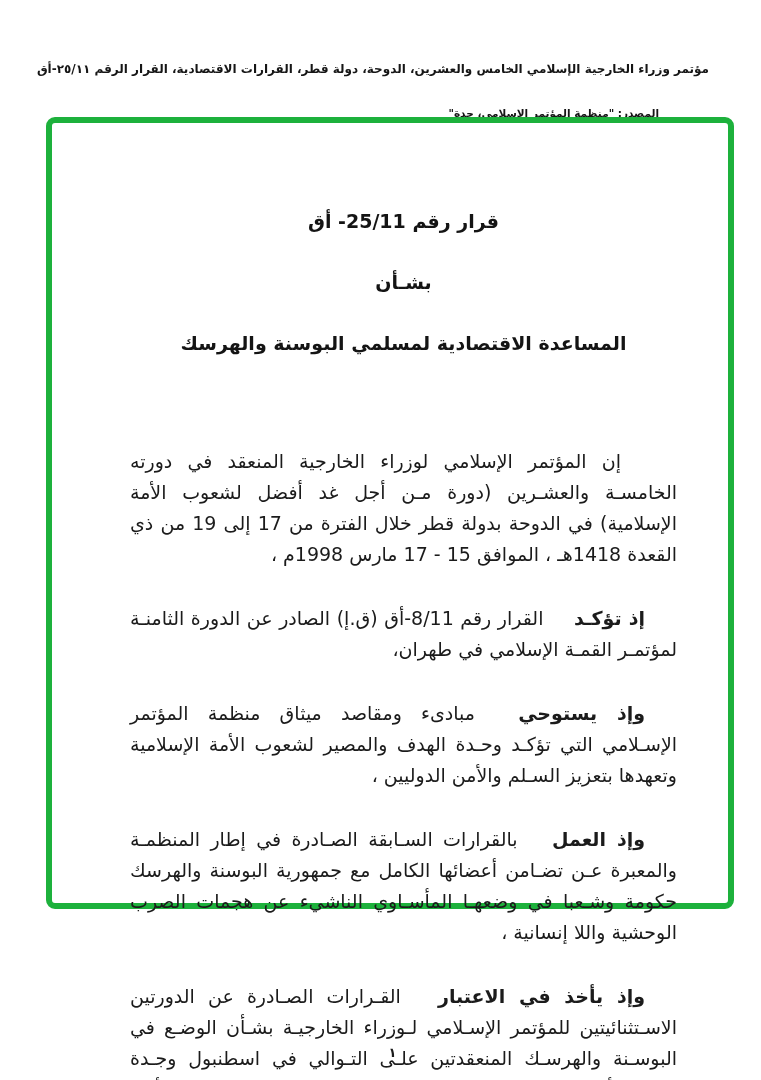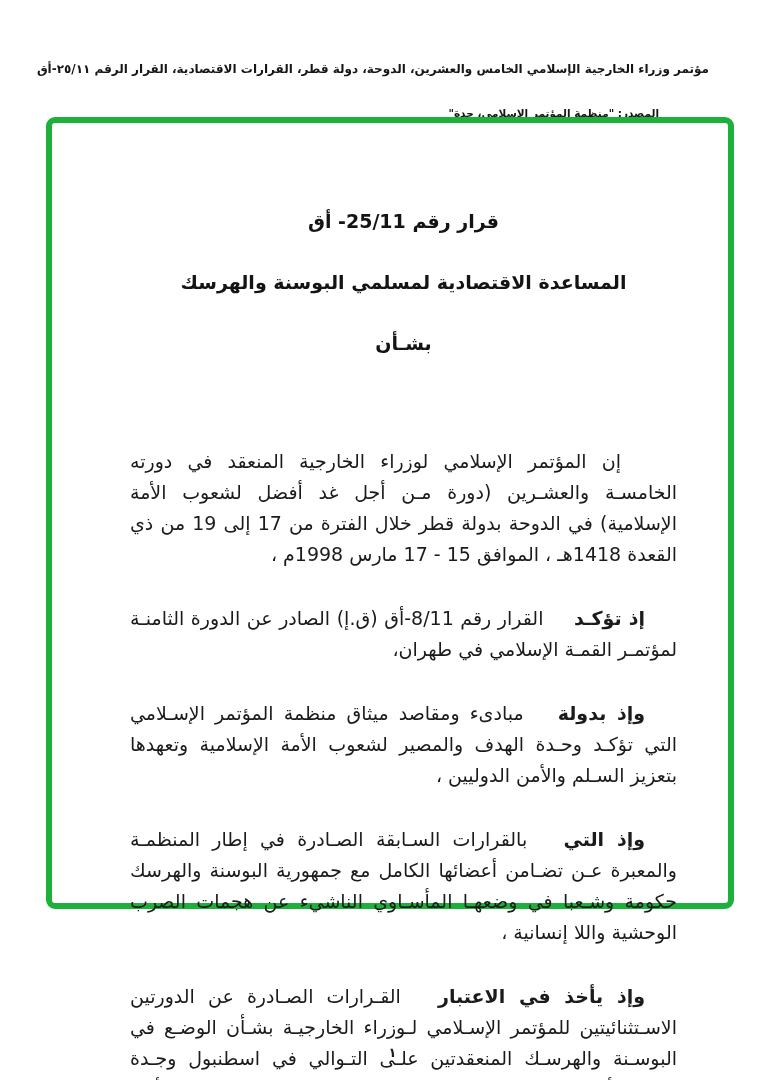--- a/index.html
+++ b/index.html
@@ -84,29 +84,29 @@
   <div class="doc-header">
     <div class="line1">مؤتمر وزراء الخارجية الإسلامي الخامس والعشرين، الدوحة، دولة قطر، القرارات الاقتصادية، القرار الرقم ٢٥/١١-أق</div>
     <div class="line2">المصدر:  "منظمة المؤتمر الإسلامي، جدة"</div>
   </div>
 
   <div class="frame">
     <div class="content">
 
       <div class="title-block">
         <div>قرار رقم 25/11- أق</div>
+        <div>بشـأن</div>
         <div>المساعدة الاقتصادية لمسلمي البوسنة والهرسك</div>
-        <div>بشـأن</div>
       </div>
 
       <div class="body-text">
         <p class="para"><span class="lead"></span><span>إن المؤتمر الإسلامي لوزراء الخارجية المنعقد في دورته الخامسـة والعشـرين (دورة مـن أجل غد أفضل لشعوب الأمة الإسلامية) في الدوحة بدولة قطر خلال الفترة من 17 إلى 19 من ذي القعدة 1418هـ ، الموافق 15 - 17 مارس 1998م ،</span></p>
         <p class="para"><span class="lead">إذ تؤكـد</span><span> القرار رقم 8/11-أق (ق.إ) الصادر عن الدورة الثامنـة لمؤتمـر القمـة الإسلامي في طهران،</span></p>
-        <p class="para"><span class="lead">وإذ بدولة</span><span> مبادىء ومقاصد ميثاق منظمة المؤتمر الإسـلامي التي تؤكـد وحـدة الهدف والمصير لشعوب الأمة الإسلامية وتعهدها بتعزيز السـلم والأمن الدوليين ،</span></p>
-        <p class="para"><span class="lead">وإذ التي</span><span> بالقرارات السـابقة الصـادرة في إطار المنظمـة والمعبرة عـن تضـامن أعضائها الكامل مع جمهورية البوسنة والهرسك حكومة وشـعبا في وضعهـا المأسـاوي الناشيء عن هجمات الصرب الوحشية واللا إنسانية ،</span></p>
+        <p class="para"><span class="lead">وإذ يستوحي</span><span> مبادىء ومقاصد ميثاق منظمة المؤتمر الإسـلامي التي تؤكـد وحـدة الهدف والمصير لشعوب الأمة الإسلامية وتعهدها بتعزيز السـلم والأمن الدوليين ،</span></p>
+        <p class="para"><span class="lead">وإذ العمل</span><span> بالقرارات السـابقة الصـادرة في إطار المنظمـة والمعبرة عـن تضـامن أعضائها الكامل مع جمهورية البوسنة والهرسك حكومة وشـعبا في وضعهـا المأسـاوي الناشيء عن هجمات الصرب الوحشية واللا إنسانية ،</span></p>
         <p class="para"><span class="lead">وإذ يأخذ في الاعتبار</span><span> القـرارات الصـادرة عن الدورتين الاسـتثنائيتين للمؤتمر الإسـلامي لـوزراء الخارجيـة بشـأن الوضـع في البوسـنة والهرسـك المنعقدتين علـى التـوالي في اسطنبول وجـدة واللتـين أعقبهمـا الاجتمـاع الـوزاري الخاص الـذي عقـد في إسـلام أبـاد ، والدورتين الحادية والعشـرين والثانية والعشرين للمؤتمر الإسـلامي لـوزراء الخارجيـة في كراتشي والدار البيضاء ، على التوالي، والدورة السـابعة لمؤتمر القمة الإسلامي ، وبرنـامج العمل المصادق عليـه مـن الـدورة الثالثـة والعشـرين للمؤتمر الإسـلامي لوزراء الخارجيـة في كوناكري والدورة الرابعة والعشرين للمؤتمر الإسـلامي لـوزراء الخارجيـة في جاكارتا بشـأن دعم اتفاقية دايتون ،</span></p>
       </div>
 
     </div>
   </div>
 
   <div class="page-num">١</div>
 
 </div>
 

